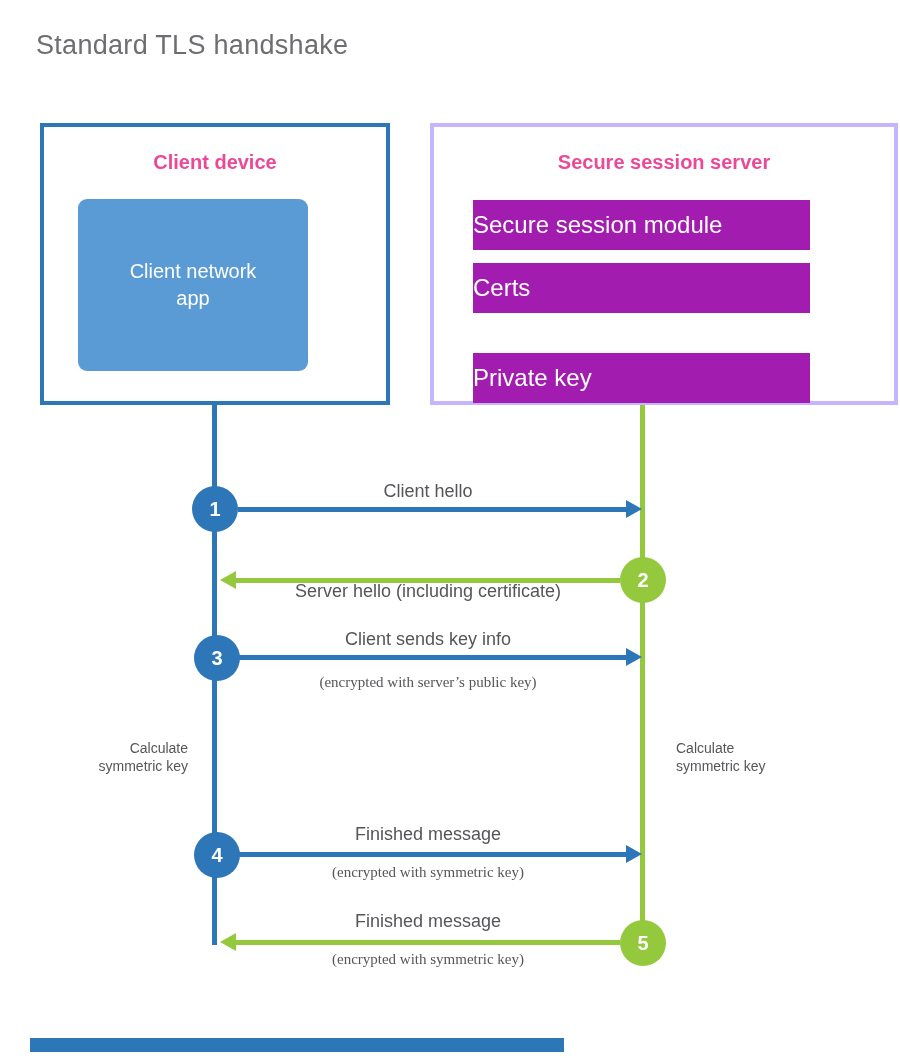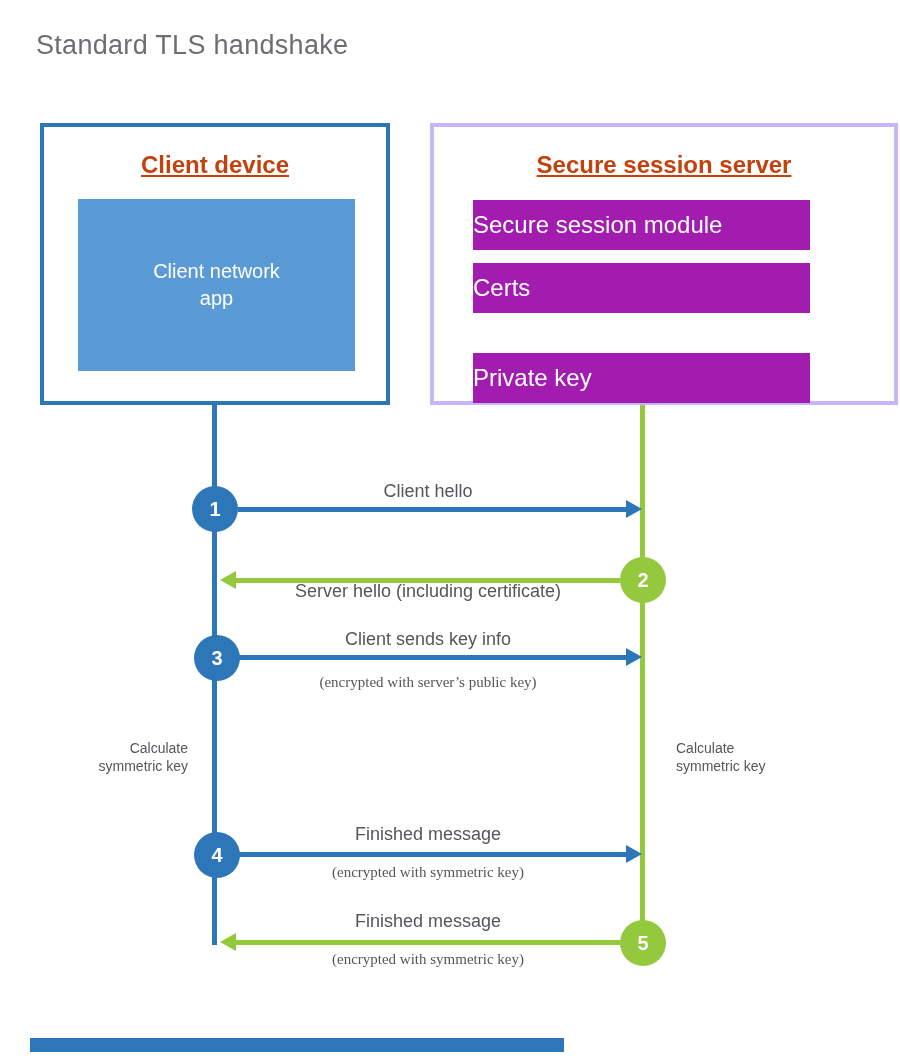--- a/index.html
+++ b/index.html
@@ -11,26 +11,26 @@
     position:absolute; left:36px; top:30px;
     font-size:27px; font-weight:400; color:#6d6e71; letter-spacing:0.3px;
   }
   
   .actor-box {
     position:absolute; top:123px; height:282px; background:#ffffff; box-sizing:border-box;
   }
   .client-box { left:40px;  width:350px; border:4px solid #2d76b8; }
   .server-box { left:430px; width:468px; border:4px solid #c4b5fd; }
   .box-heading {
-    margin-top:24px; text-align:center; font-size:24px; font-weight:700; color:#c2410c;text-decoration:underline;
+    margin-top:24px; text-align:center; font-size:20px; font-weight:700; color:#ec4899;
   }
   .app-box {
-    position:absolute; left:34px; top:72px; width:277px; height:172px;
+    position:absolute; left:34px; top:72px; width:230px; height:172px;
     background:#5b9bd5; color:#ffffff; font-size:20px; line-height:27px;
-    display:flex; flex-direction:column; align-items:center; justify-content:center; text-align:center;
+    display:flex; flex-direction:column; align-items:center; justify-content:center; text-align:center;border-radius:9px;
   }
   .module-bar {
     position:absolute; left:39px; width:337px; height:50px;
     background:#a21caf; color:#ffffff; font-size:24px; text-align:left; line-height:50px;
   }
   .bar-1 { top:73px; }
   .bar-2 { top:136px; }
   .bar-3 { top:194px;margin-top:32px; }
   
   .lifeline { position:absolute; top:405px; width:5px; }

